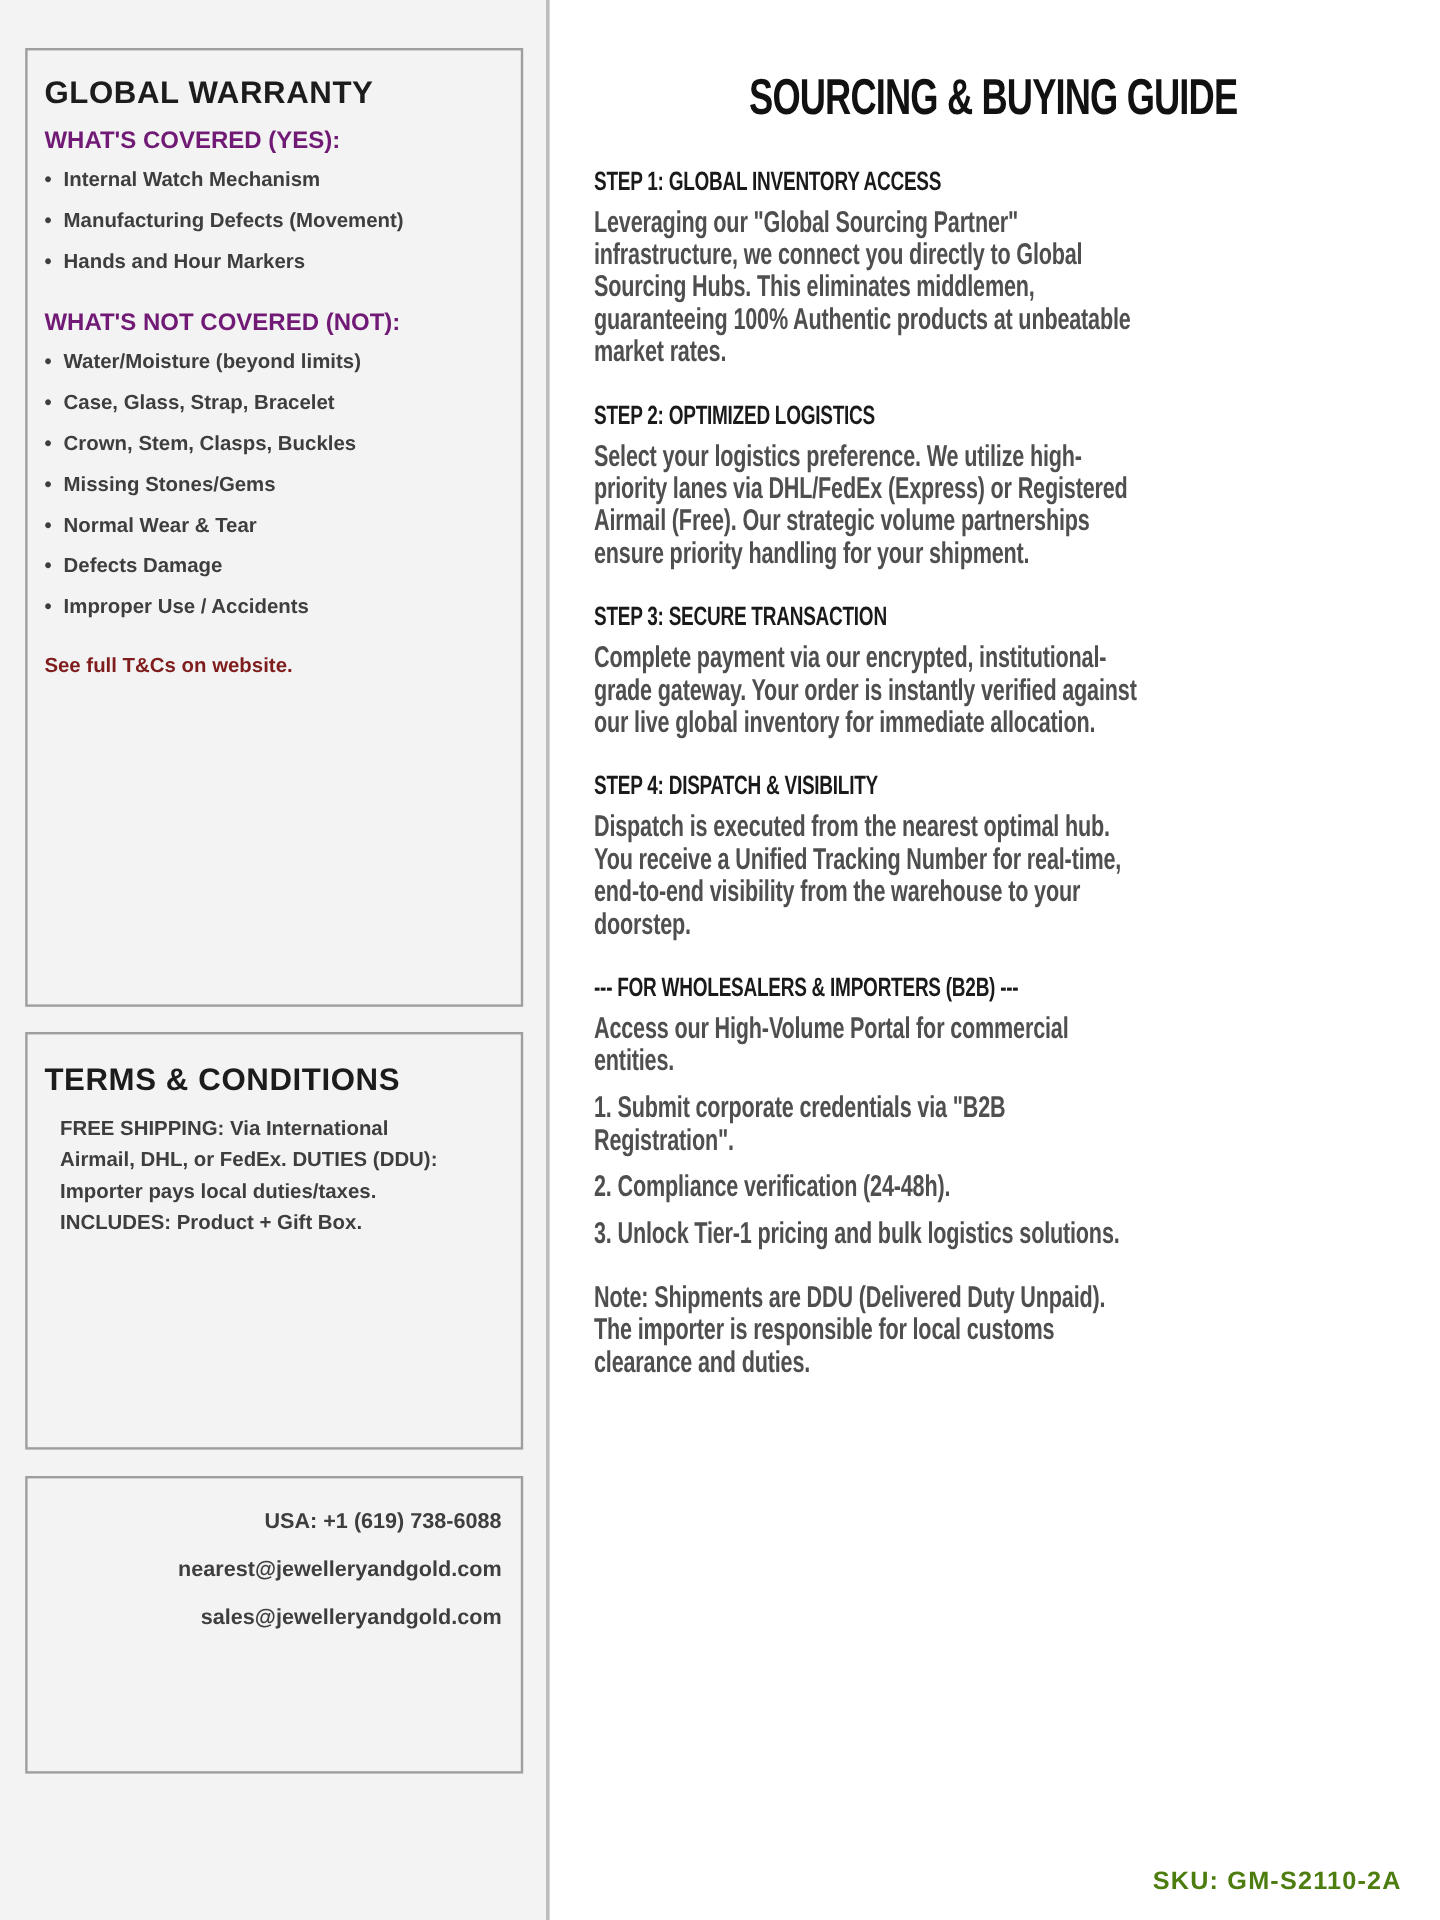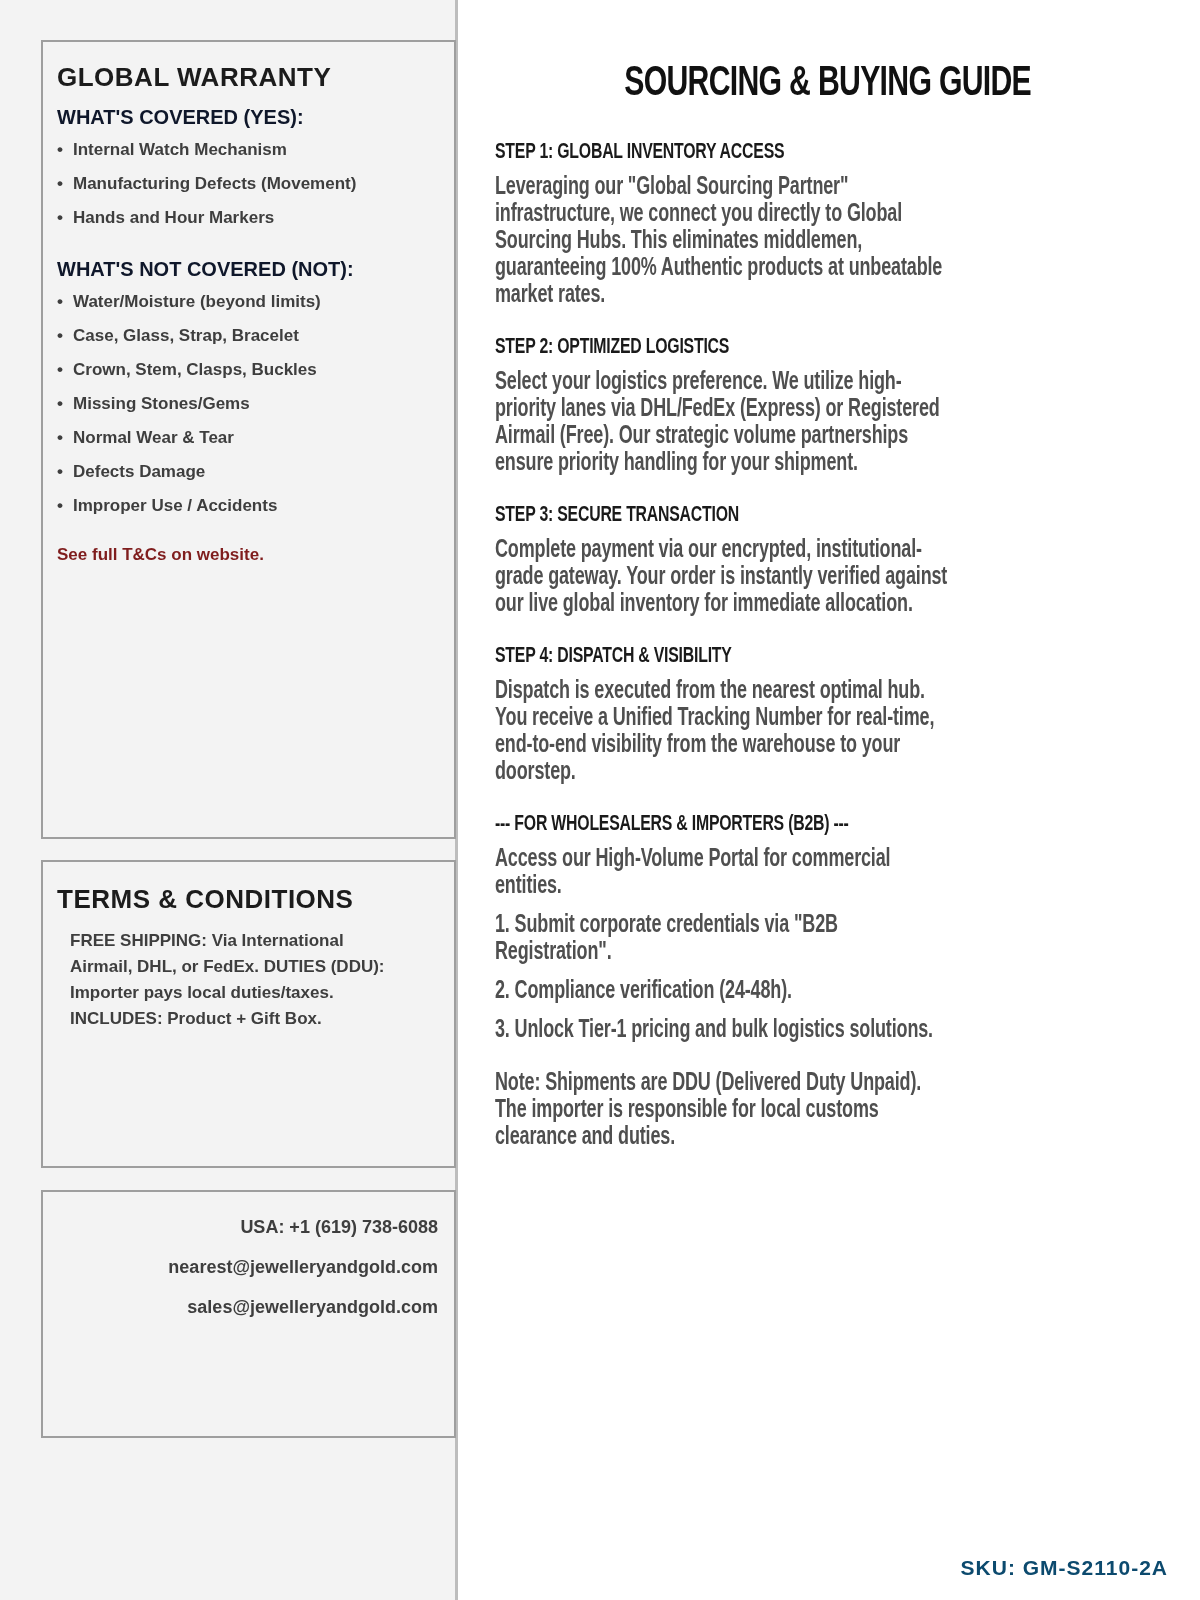--- a/index.html
+++ b/index.html
@@ -13,48 +13,47 @@
   }
 
   
   .sidebar {
     position: absolute;
     left: 0; top: 0; bottom: 0;
     width: 458px;
     box-sizing: border-box;
     background: #f3f3f3;
     border-right: 3px solid #bdbdbd;
-    padding-left: 20px;
   }
   .box {
     box-sizing: border-box;
     margin-left: 21px;
     width: 415px;
     border: 2px solid #9e9e9e;
     padding: 20px 16px 0 14px;
   }
   .box-warranty { margin-top: 40px; height: 799px; }
-  .box-terms    { margin-top: 21px; height: 308px; padding-top: 22px; }
+  .box-terms    { margin-top: 21px; height: 348px; padding-top: 22px; }
   .box-contact  { margin-top: 22px; height: 248px; padding-top: 22px; }
 
   .box h2 {
     margin: 0 0 12px 0;
     font-size: 26px;
     line-height: 31px;
     font-weight: 700;
     color: #1c1c1c;
     letter-spacing: 0.5px;
   }
   .box-terms h2, .box-contact h2 { margin-bottom: 12px; }
   .box h3 {
     margin: 0 0 10px 0;
     font-size: 20px;
     line-height: 24px;
     font-weight: 700;
-    color: #0f172a;
+    color: #701a75;
   }
   .box ul {
     margin: 0 0 28px 0;
     padding: 0;
     list-style: none;
   }
   .box li {
     position: relative;
     margin: 0 0 12px 0;
     padding-left: 16px;
@@ -131,21 +130,21 @@
   .b2b .note { margin-top: 26px; margin-bottom: 0; }
 
   
   .sku {
     position: absolute;
     top: 1556px;
     right: 32px;
     font-size: 21px;
     font-weight: 700;
     letter-spacing: 1px;
-    color: #0c4a6e;
+    color: #4d7c0f;
   }
 </style>
 </head>
 <body>
 
 <div class="page">
 
   <aside class="sidebar">
 
     <section class="box box-warranty">

